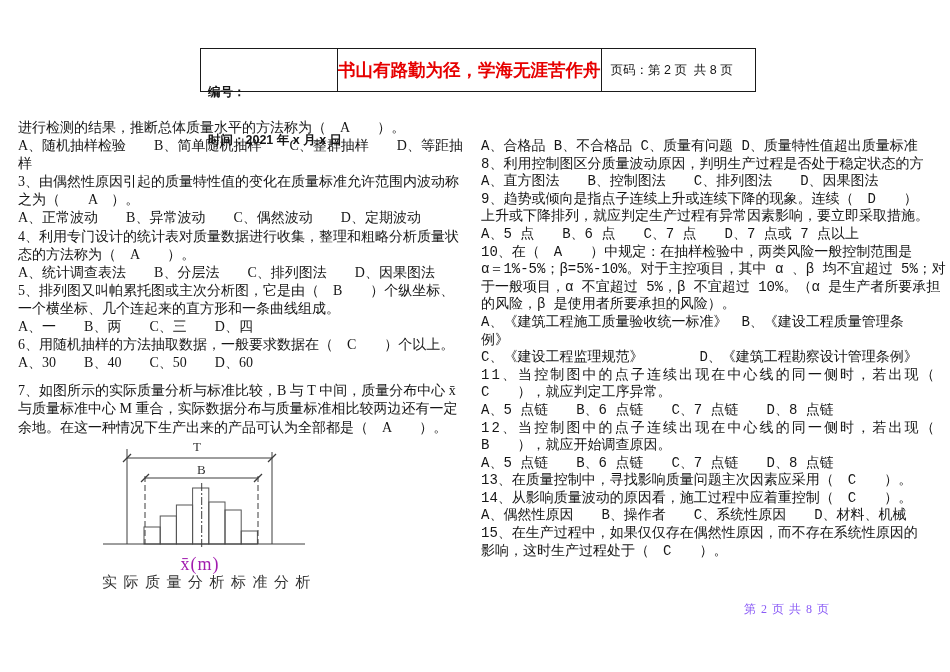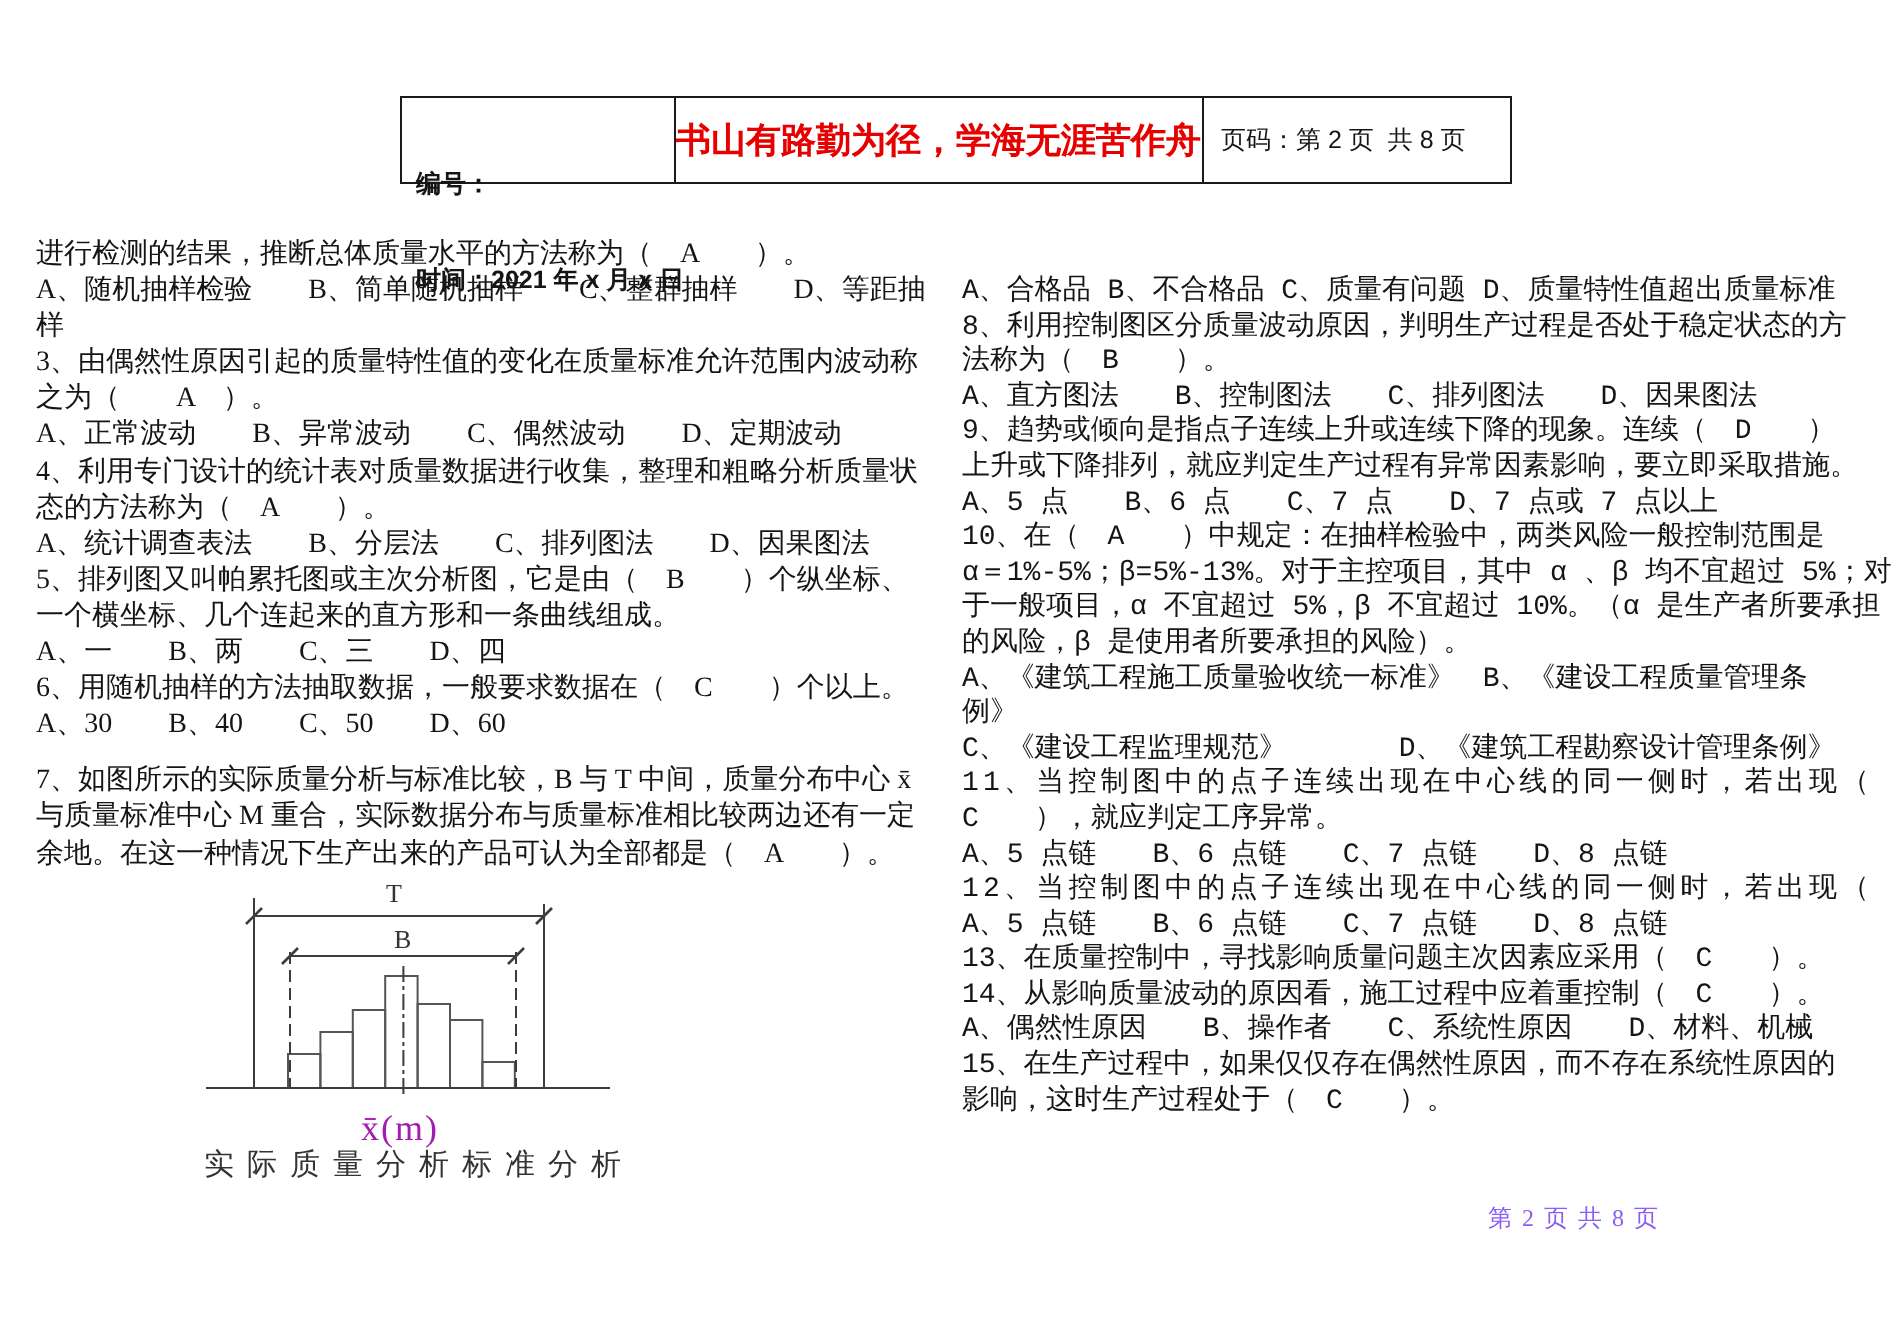--- a/index.html
+++ b/index.html
@@ -74,36 +74,36 @@
       <div class="tline">6、用随机抽样的方法抽取数据，一般要求数据在（　C　　）个以上。</div>
       <div class="tline">A、30　　B、40　　C、50　　D、60</div>
       <div class="tline spacer"></div>
       <div class="tline">7、如图所示的实际质量分析与标准比较，B 与 T 中间，质量分布中心 x̄</div>
       <div class="tline">与质量标准中心 M 重合，实际数据分布与质量标准相比较两边还有一定</div>
       <div class="tline">余地。在这一种情况下生产出来的产品可认为全部都是（　A　　）。</div>
     </div>
   <div class="col col-right">
       <div class="tline">A、合格品 B、不合格品 C、质量有问题 D、质量特性值超出质量标准</div>
       <div class="tline">8、利用控制图区分质量波动原因，判明生产过程是否处于稳定状态的方</div>
-      <div class="tline">法称为（　B　　）。</div>
       <div class="tline">A、直方图法　　B、控制图法　　C、排列图法　　D、因果图法</div>
       <div class="tline">9、趋势或倾向是指点子连续上升或连续下降的现象。连续（　D　　）</div>
       <div class="tline">上升或下降排列，就应判定生产过程有异常因素影响，要立即采取措施。</div>
       <div class="tline">A、5 点　　B、6 点　　C、7 点　　D、7 点或 7 点以上</div>
       <div class="tline">10、在（　A　　）中规定：在抽样检验中，两类风险一般控制范围是</div>
-      <div class="tline">α＝1%-5%；β=5%-13%。对于主控项目，其中 α 、β 均不宜超过 5%；对</div>
+      <div class="tline">α＝1%-5%；β=5%-10%。对于主控项目，其中 α 、β 均不宜超过 5%；对</div>
       <div class="tline">于一般项目，α 不宜超过 5%，β 不宜超过 10%。（α 是生产者所要承担</div>
       <div class="tline">的风险，β 是使用者所要承担的风险）。</div>
       <div class="tline">A、《建筑工程施工质量验收统一标准》　B、《建设工程质量管理条</div>
       <div class="tline">例》</div>
       <div class="tline">C、《建设工程监理规范》　　　　D、《建筑工程勘察设计管理条例》</div>
       <div class="tline stretch">11、当控制图中的点子连续出现在中心线的同一侧时，若出现（</div>
       <div class="tline">C　　），就应判定工序异常。</div>
       <div class="tline">A、5 点链　　B、6 点链　　C、7 点链　　D、8 点链</div>
       <div class="tline stretch">12、当控制图中的点子连续出现在中心线的同一侧时，若出现（</div>
+      <div class="tline">B　　），就应开始调查原因。</div>
       <div class="tline">A、5 点链　　B、6 点链　　C、7 点链　　D、8 点链</div>
       <div class="tline">13、在质量控制中，寻找影响质量问题主次因素应采用（　C　　）。</div>
       <div class="tline">14、从影响质量波动的原因看，施工过程中应着重控制（　C　　）。</div>
       <div class="tline">A、偶然性原因　　B、操作者　　C、系统性原因　　D、材料、机械</div>
       <div class="tline">15、在生产过程中，如果仅仅存在偶然性原因，而不存在系统性原因的</div>
       <div class="tline">影响，这时生产过程处于（　C　　）。</div>
     </div>
 
   <div class="figure">
     <svg id="fig-svg" width="262" height="112" viewBox="0 0 262 112">

